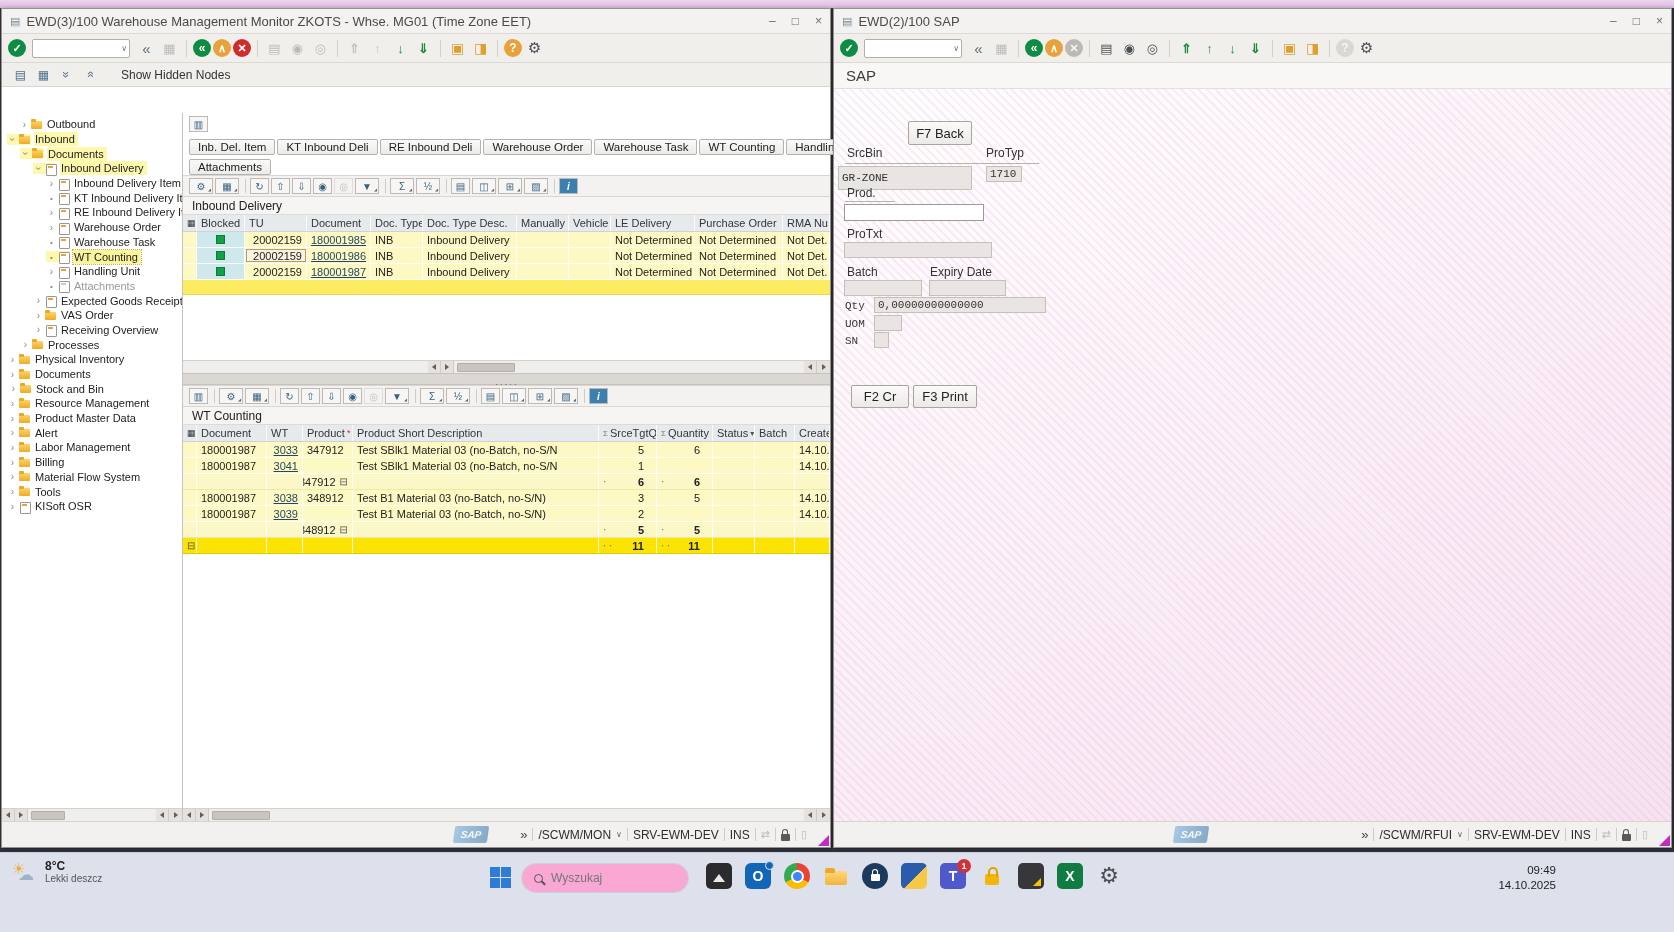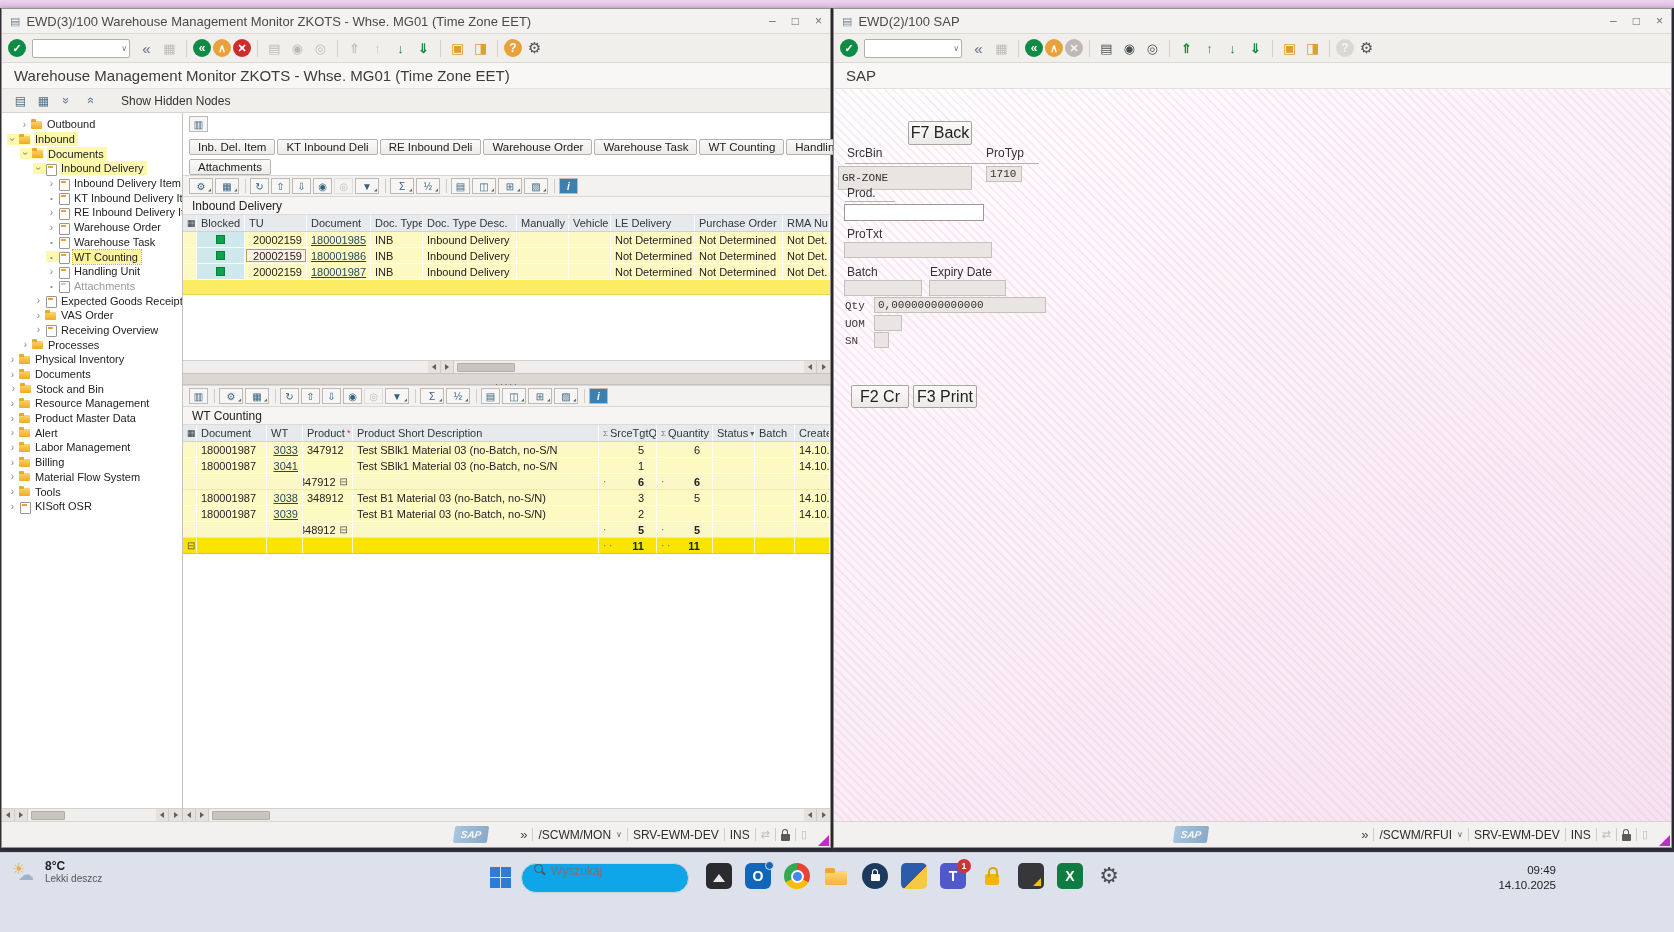--- a/index.html
+++ b/index.html
@@ -161,21 +161,21 @@
                        border:1.5px solid #5a5a5a; border-bottom:none; border-radius:3px 3px 0 0; }
   .grip { position:absolute; right:1px; bottom:1px; width:0; height:0;
           border-left:11px solid transparent; border-bottom:11px solid #bf2cbf; }
 
   
   .rf-content { position:absolute; top:80px; bottom:26px; left:0; right:0;
       background:
         repeating-linear-gradient(45deg, rgba(219,164,206,.18) 0 2px, rgba(255,255,255,0) 2px 6px),
         linear-gradient(150deg,#ffffff 0%,#fdf4fa 35%,#f6e2f0 100%); }
   .rf-btn { position:absolute; height:24px; background:linear-gradient(#fbfaf9,#eceae7);
-            border:1px solid #a8a4a0; border-radius:2px; font-size:16px; color:#222;
+            border:1px solid #a8a4a0; border-radius:2px; font-size:13px; color:#222;
             display:flex; align-items:center; justify-content:center; cursor:default; }
   .rf-label { position:absolute; font-size:12px; color:#333; white-space:nowrap; }
   .rf-ul { position:absolute; height:0; border-bottom:1px solid #b6b2ae; }
   .fld { position:absolute; background:#e9e5e2; border:1px solid #c4c0bc;
          font-family:"Liberation Mono",monospace; font-size:11px; color:#333;
          display:flex; align-items:center; padding:0 3px; }
   .fld-white { background:#fff; border:1px solid #9d9995; }
   .mono-label { font-family:"Liberation Mono",monospace; font-size:11px; color:#3a3a3a; }
 
   
@@ -183,22 +183,22 @@
              background:#dde1ec; border-top:1px solid #c7ccda; }
   .weather { position:absolute; left:12px; top:6px; display:flex; align-items:center; gap:7px; }
   .w-icn { position:relative; width:26px; height:24px; }
   .w-sun { position:absolute; left:0; top:0; color:#f2a93b; font-size:15px; }
   .w-cloud { position:absolute; left:6px; top:5px; color:#9fb3c8; font-size:16px; }
   .w-temp { font-size:12px; font-weight:bold; color:#222; }
   .w-desc { font-size:10px; color:#555; }
   .winlogo { position:absolute; left:490px; top:14px; width:21px; height:21px; display:grid;
              grid-template-columns:10px 10px; grid-template-rows:10px 10px; gap:1px; }
   .winlogo span { background:#2e7cd6; }
-  .search-pill { position:absolute; left:521px; top:10px; width:168px; height:30px; background:#0ea5e9;
-                 border:1px solid #ccd1de; border-radius:15px; display:flex; align-items:flex-start;
+  .search-pill { position:absolute; left:521px; top:10px; width:168px; height:30px; background:#f9a8d4;
+                 border:1px solid #ccd1de; border-radius:15px; display:flex; align-items:center;
                  padding:0 12px; gap:8px; }
   .mag { width:9px; height:9px; border:1.6px solid #555; border-radius:50%; position:relative; flex:0 0 auto; }
   .mag::after { content:""; position:absolute; width:5px; height:1.6px; background:#555;
                 transform:rotate(45deg); right:-4px; bottom:-2px; }
   .search-pill input { border:none; outline:none; background:transparent; font-size:12px; color:#333; width:110px;
                        font-family:"Liberation Sans",sans-serif; }
   .tb-apps { position:absolute; left:706px; top:10px; display:flex; gap:13px; align-items:center; }
   .tb-app { width:26px; height:26px; position:relative; display:flex; align-items:center; justify-content:center;
             border-radius:5px; font-size:14px; font-weight:bold; color:#fff; }
   .tb-photos { background:#2b2b2e; }
@@ -272,21 +272,20 @@
       <span class="ic ic-page dis">↑</span>
       <span class="ic ic-page">↓</span>
       <span class="ic ic-page">⇓</span>
       <span class="tsep"></span>
       <span class="ic ic-session">▣</span>
       <span class="ic ic-session">◨</span>
       <span class="tsep"></span>
       <span class="ic ic-help">?</span>
       <span class="ic ic-gear">⚙</span>
     </div>
-  <div class="screen-title">Warehouse Management Monitor ZKOTS - Whse. MG01 (Time Zone EET)</div>
   <div class="app-toolbar">
     <span id="app-tb-icons" style="display:flex;align-items:center;gap:6px;">
         <span class="ic ic-green">▤</span>
         <span class="ic">▦</span>
         <span class="ic" style="transform: rotate(90deg);">»</span>
         <span class="ic" style="transform: rotate(-90deg);">»</span>
       </span>
     <span class="shn">Show Hidden Nodes</span>
   </div>
 

